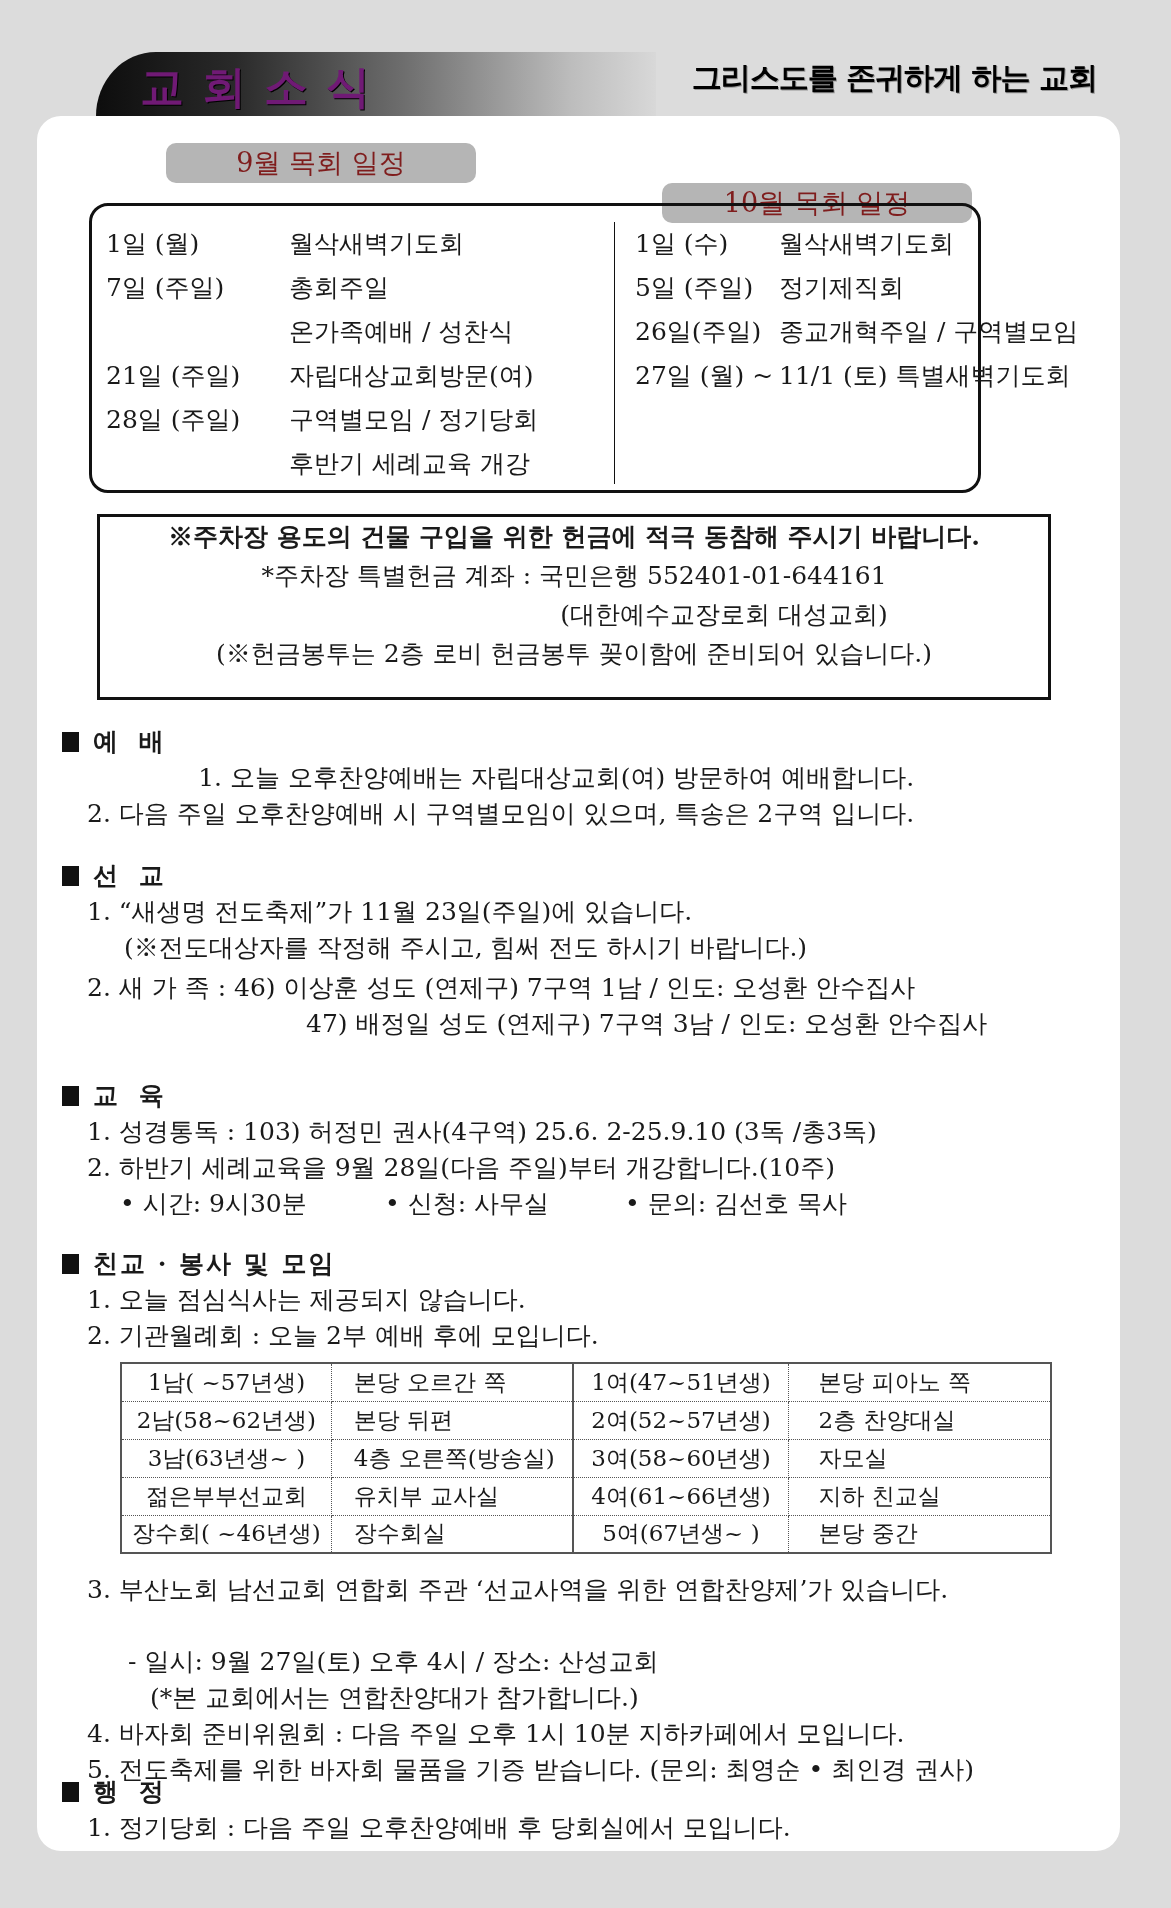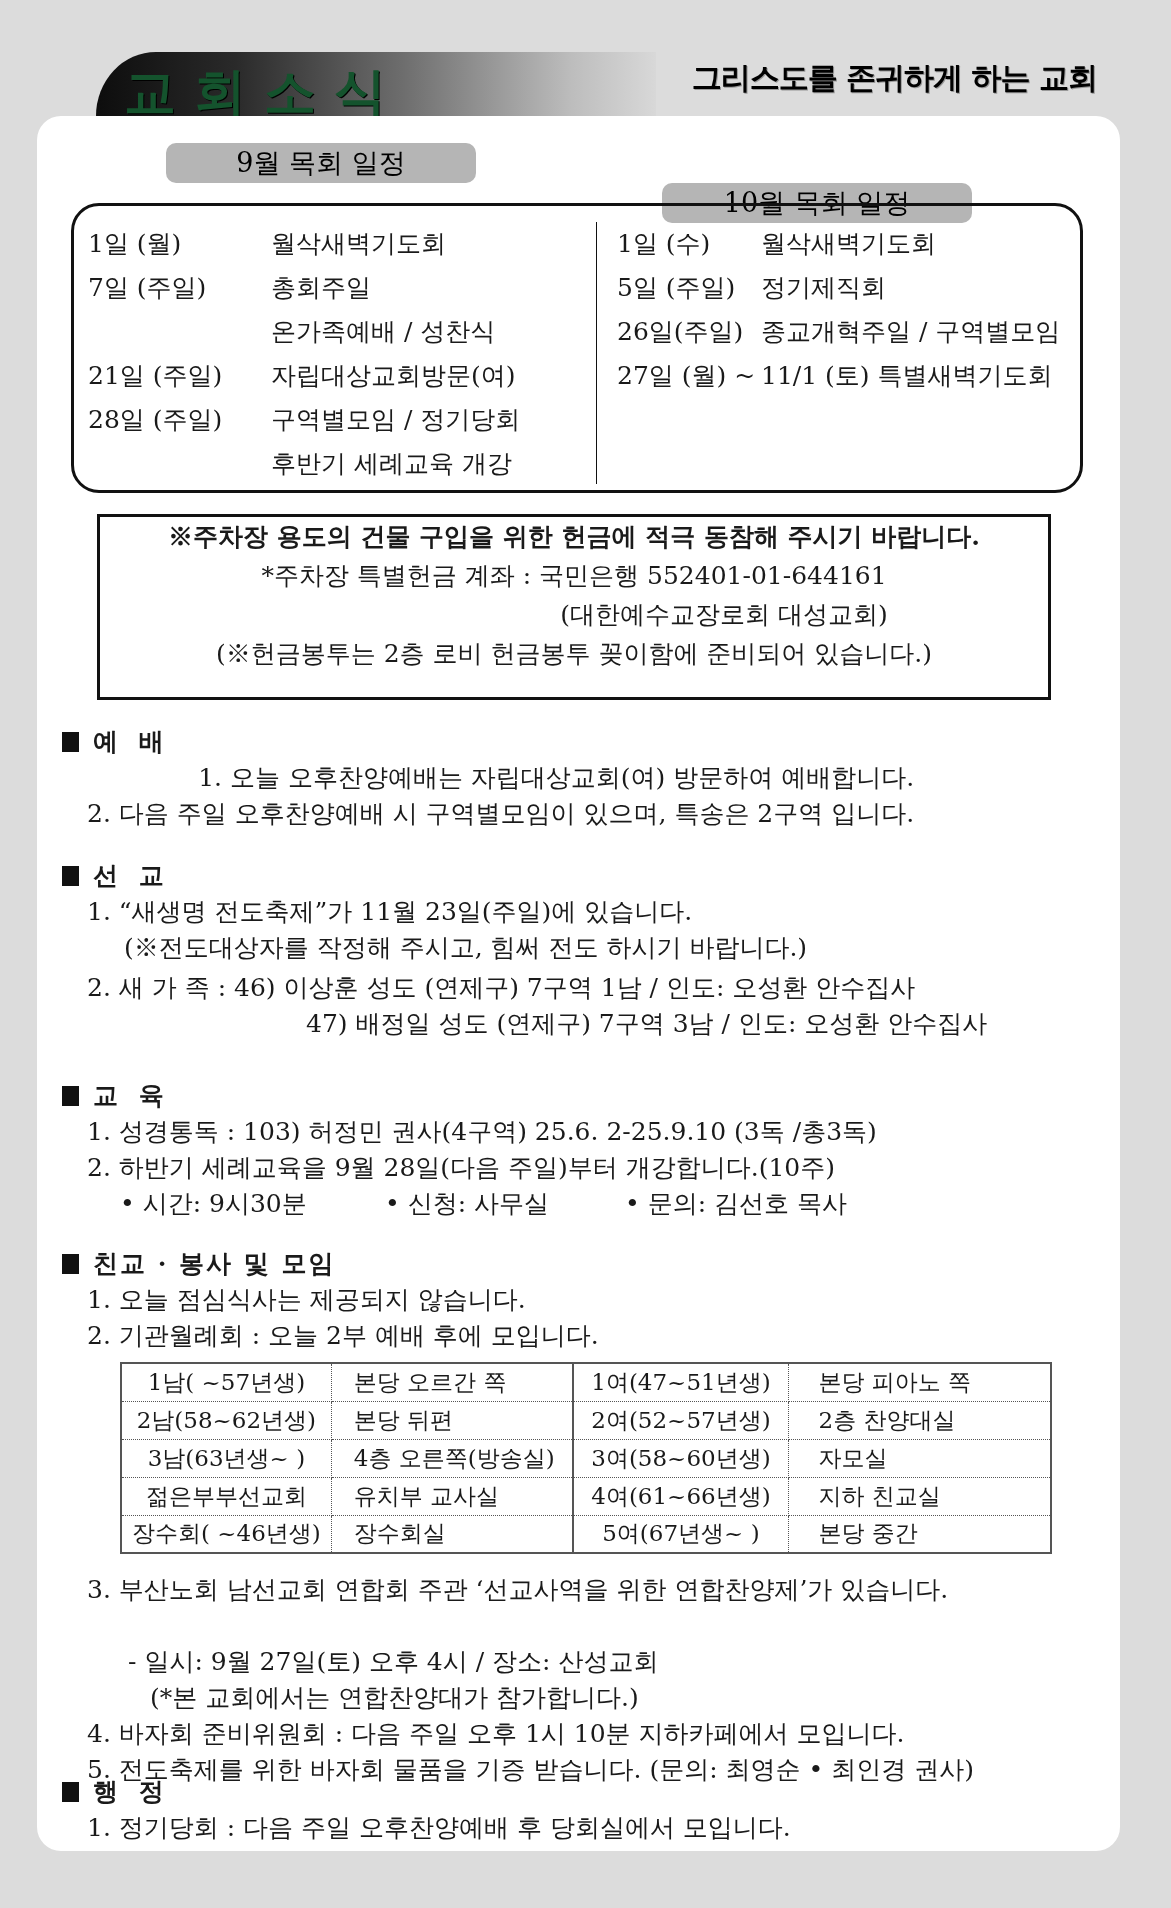--- a/index.html
+++ b/index.html
@@ -10,46 +10,46 @@
     color: #1a1a1a;
     position: relative;
     overflow: hidden;
   }
   .header-band {
     position: absolute; left: 96px; top: 52px; width: 560px; height: 64px;
     background: linear-gradient(to right, #0d0d0d 0%, #2a2a2a 25%, #6e6e6e 55%, #bdbdbd 85%, #d8d8d8 100%);
     border-top-left-radius: 60px 64px;
   }
   .header-title {
-    position: absolute; left: 124px; top: 58px;
+    position: absolute; left: 140px; top: 58px;
     font-family: "DejaVu Sans", sans-serif; font-weight: bold;
-    font-size: 52px; color: #14532d; letter-spacing: 18px;
+    font-size: 44px; color: #701a75; letter-spacing: 18px;
     text-shadow: 1px 1px 0 #000;
   }
   .header-slogan {
     position: absolute; right: 74px; top: 58px;
     font-family: "DejaVu Sans", sans-serif; font-weight: bold;
     font-size: 30px; color: #000000; letter-spacing: -1px;
     text-shadow: 1px 1px 0 #999;
   }
   .card {
     position: absolute; left: 37px; top: 116px; width: 1083px; height: 1735px;
     background: #ffffff; border-radius: 24px;
   }
   .pill {
     position: absolute; top: 143px; height: 40px;
     background: #b5b5b5; border-radius: 10px;
-    font-size: 27px; text-align: center; line-height: 40px; color: #000000;
+    font-size: 27px; text-align: center; line-height: 40px; color: #7f1d1d;
   }
   .pill.sep { left: 166px; width: 310px; }
   .pill.oct { left: 662px; width: 310px; margin-top: 40px; }
 
   .sched {
-    position: absolute; left: 71px; top: 203px; width: 1012px; height: 290px;
-    border: 3px solid #111; border-radius: 28px;
+    position: absolute; left: 89px; top: 203px; width: 892px; height: 290px;
+    border: 3px solid #111; border-radius: 19px;
   }
   .sched .divider {
     position: absolute; left: 522px; top: 16px; width: 1px; height: 262px; background: #111;
   }
   .sched .col { position: absolute; top: 16px; }
   .sched .col.left { left: 0; width: 520px; }
   .sched .col.right { left: 524px; width: 488px; }
   .sched .row { height: 44px; line-height: 44px; font-size: 25px; white-space: nowrap; position: relative; }
   .sched .col.left .date { position: absolute; left: 14px; }
   .sched .col.left .event { position: absolute; left: 197px; }

